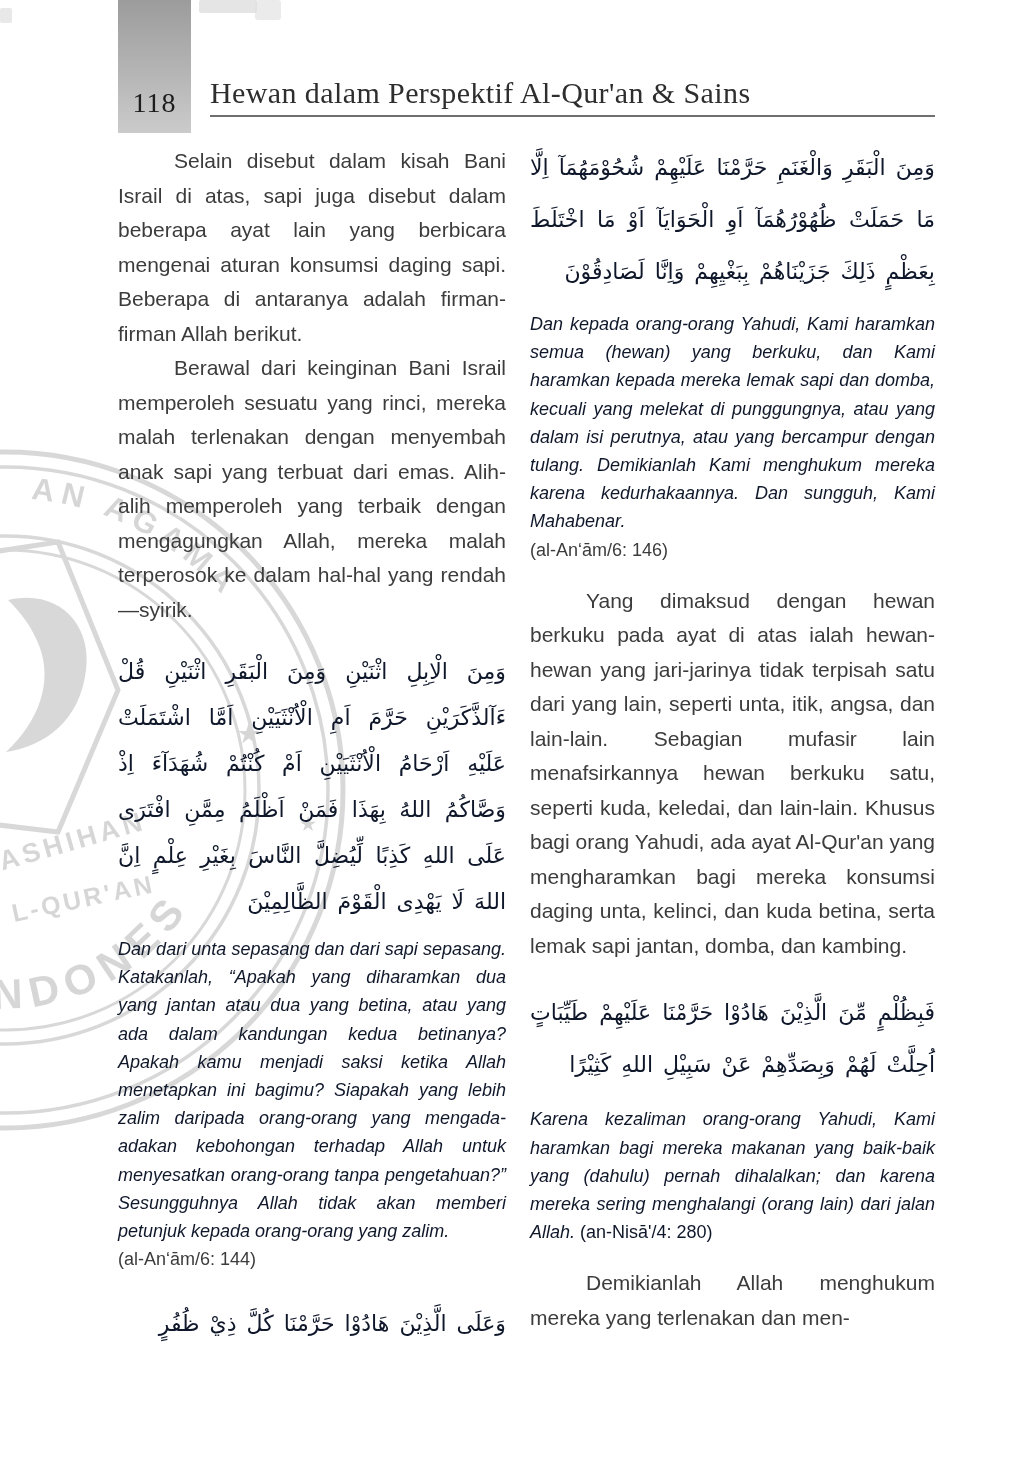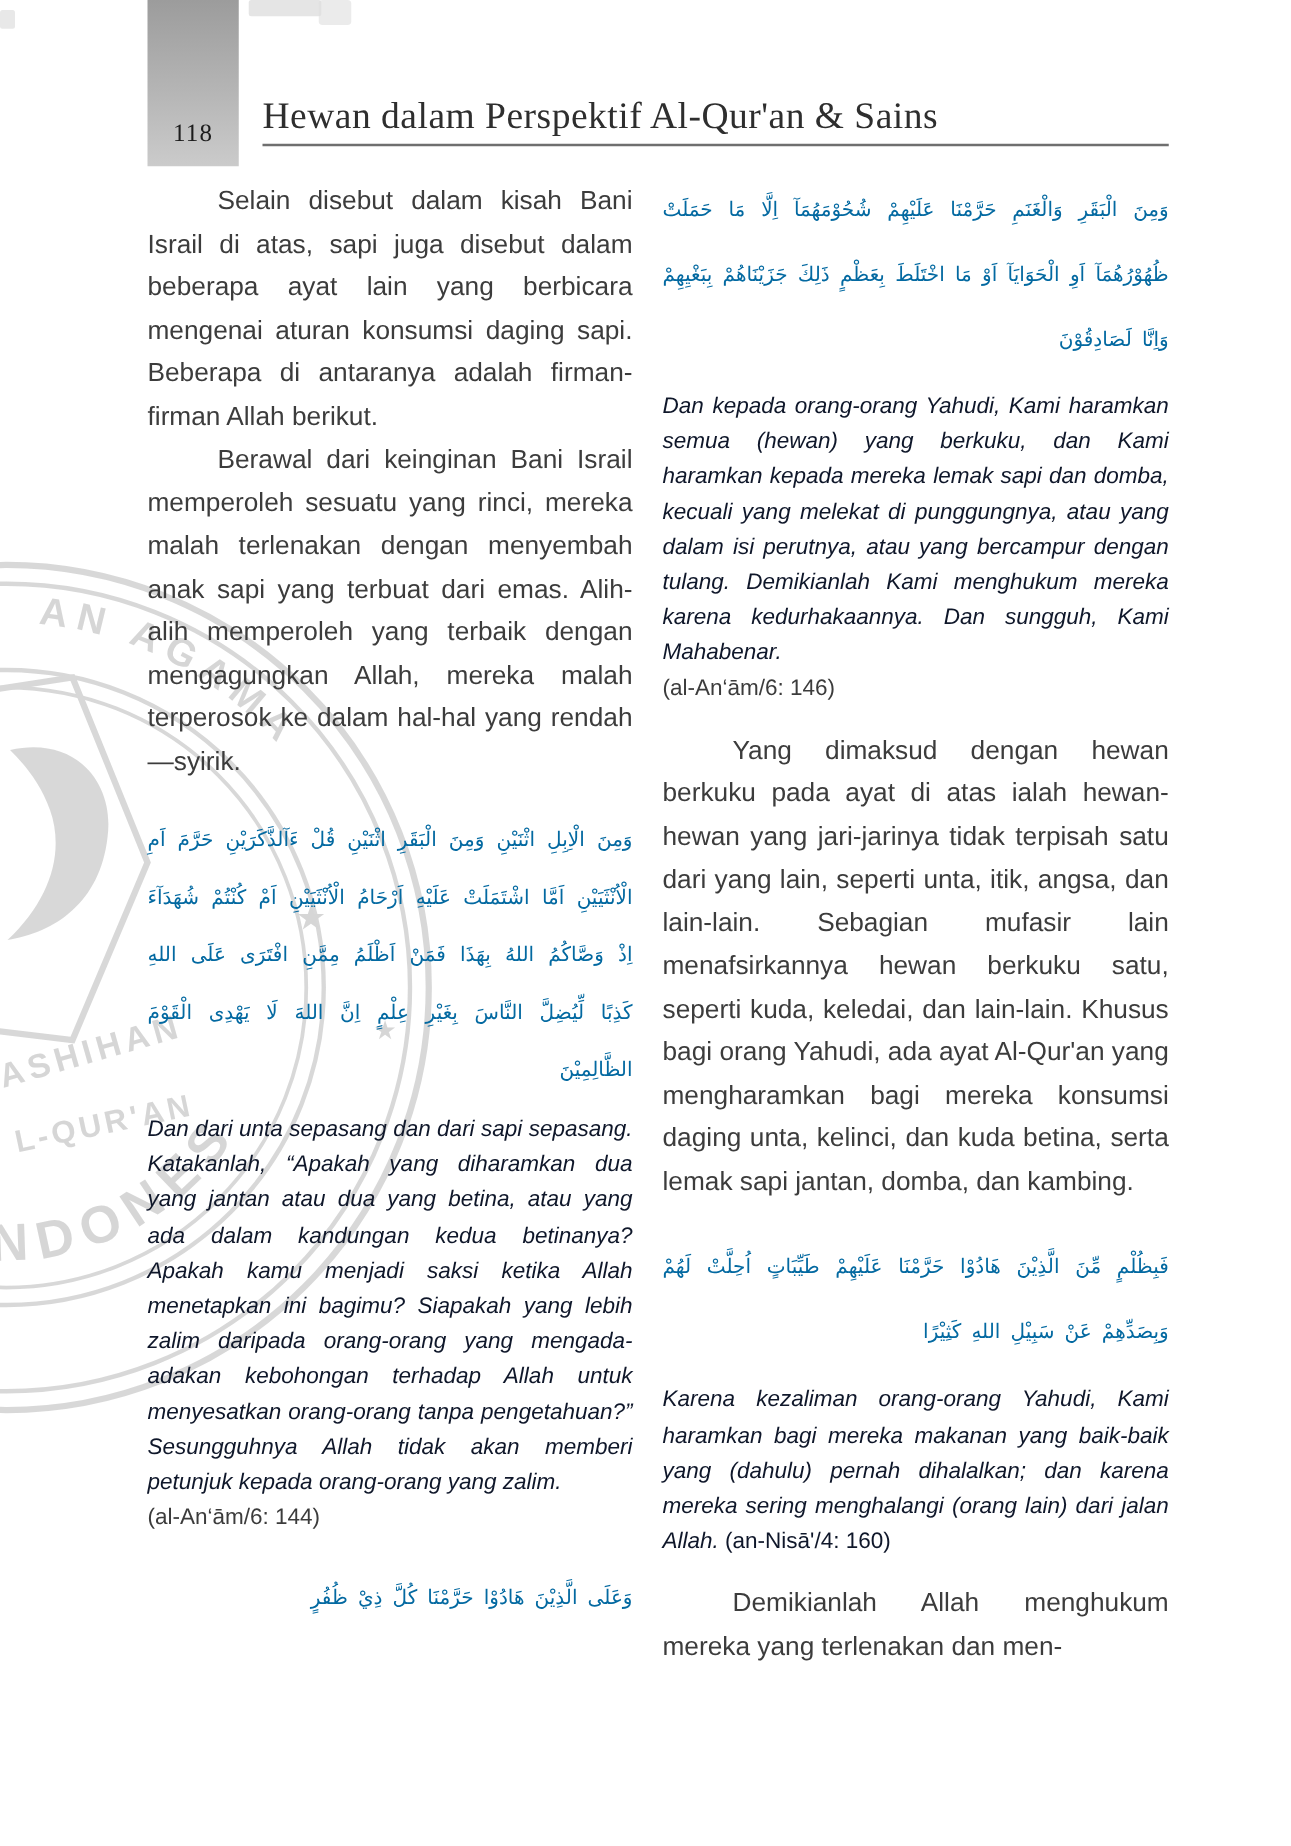--- a/index.html
+++ b/index.html
@@ -12,21 +12,21 @@
   }
   
   .pagenum-box{
     position:absolute;left:118px;top:0;width:73px;height:133px;
     background:linear-gradient(180deg,#9c9c9c 0%,#b5b5b5 55%,#cbcbcb 100%);
     display:flex;align-items:flex-end;justify-content:center;
     padding-bottom:14px;box-sizing:border-box;
   }
   .pagenum{
     font-family:"Liberation Serif", serif;
-    font-size:20px;color:#1d1d1d;letter-spacing:1px;
+    font-size:28px;color:#1d1d1d;letter-spacing:1px;
   }
   .header-title{
     position:absolute;left:210px;top:76px;
     font-family:"Liberation Serif", serif;
     font-size:30px;color:#2e2e2e;letter-spacing:.4px;
     white-space:nowrap;
   }
   .header-rule{
     position:absolute;left:210px;right:98px;top:115px;height:2px;
     background:#6f6f6f;
@@ -53,21 +53,21 @@
     color:#0f172a;text-align:justify;
   }
   .cite{
     margin:0;font-style:normal;font-size:18px;line-height:28.2px;color:#3c3c3c;
     text-align:left;
   }
   .cite-inline{font-style:normal;}
   .arabic{
     direction:rtl;
     font-family:"DejaVu Sans", sans-serif;
-    font-size:16px;color:#0369a1;
+    font-size:22px;color:#0f172a;
     text-align:justify;
     word-spacing:3px;
   }
   .arabic-l1{line-height:46px;margin:22px 0 10px 0;}
   .arabic-l2{line-height:46px;margin:28px 0 0 0;text-align:right;}
   .arabic-r1{line-height:52px;margin:2px 0 12px 0;}
   .arabic-r2{line-height:52px;margin:24px 0 12px 0;}
   .m-top-8{margin-top:8px;}
   .m-top-14{margin-top:14px;}
   .m-top-20{margin-top:20px;}
@@ -130,19 +130,19 @@
         <p class="cite">(al-An‘ām/6: 144)</p>
         <div class="arabic arabic-l2" lang="ar">وَعَلَى الَّذِيْنَ هَادُوْا حَرَّمْنَا كُلَّ ذِيْ ظُفُرٍ</div>
       </div>
 
       <div class="col-right">
         <div class="arabic arabic-r1" lang="ar">وَمِنَ الْبَقَرِ وَالْغَنَمِ حَرَّمْنَا عَلَيْهِمْ شُحُوْمَهُمَآ اِلَّا مَا حَمَلَتْ ظُهُوْرُهُمَآ اَوِ الْحَوَايَآ اَوْ مَا اخْتَلَطَ بِعَظْمٍ ذَلِكَ جَزَيْنَاهُمْ بِبَغْيِهِمْ وَاِنَّا لَصَادِقُوْنَ</div>
         <p class="trans">Dan kepada orang-orang Yahudi, Kami haramkan semua (hewan) yang berkuku, dan Kami haramkan kepada mereka lemak sapi dan domba, kecuali yang melekat di punggungnya, atau yang dalam isi perutnya, atau yang bercampur dengan tulang. Demikianlah Kami menghukum mereka karena kedurhakaannya. Dan sungguh, Kami  Mahabenar.</p>
         <p class="cite">(al-An‘ām/6: 146)</p>
         <p class="body indent m-top-20">Yang dimaksud dengan hewan berkuku pada ayat di atas ialah hewan-hewan yang jari-jarinya tidak terpisah satu dari yang lain, seperti unta, itik, angsa, dan lain-lain. Sebagian mufasir lain menafsirkannya hewan berkuku satu, seperti kuda, keledai, dan lain-lain. Khusus bagi orang Yahudi, ada ayat Al-Qur'an yang mengharamkan bagi mereka konsumsi daging unta, kelinci, dan kuda betina, serta lemak sapi jantan, domba, dan kambing.</p>
         <div class="arabic arabic-r2" lang="ar">فَبِظُلْمٍ مِّنَ الَّذِيْنَ هَادُوْا حَرَّمْنَا عَلَيْهِمْ طَيِّبَاتٍ اُحِلَّتْ لَهُمْ وَبِصَدِّهِمْ عَنْ سَبِيْلِ اللهِ كَثِيْرًا</div>
-        <p class="trans m-top-14"><span>Karena kezaliman orang-orang Yahudi, Kami haramkan bagi mereka makanan yang baik-baik yang (dahulu) pernah dihalalkan; dan karena mereka sering menghalangi (orang lain) dari jalan Allah.</span> <span class="cite-inline">(an-Nisā'/4: 160)</span></p>
+        <p class="trans m-top-14"><span>Karena kezaliman orang-orang Yahudi, Kami haramkan bagi mereka makanan yang baik-baik yang (dahulu) pernah dihalalkan; dan karena mereka sering menghalangi (orang lain) dari jalan Allah.</span> <span class="cite-inline">(an-Nisā'/4: 280)</span></p>
         <p class="body indent m-top-20">Demikianlah Allah menghukum mereka yang terlenakan dan men-</p>
       </div>
 
     </div>
   </div>
 </div>
 
 </body></html>

